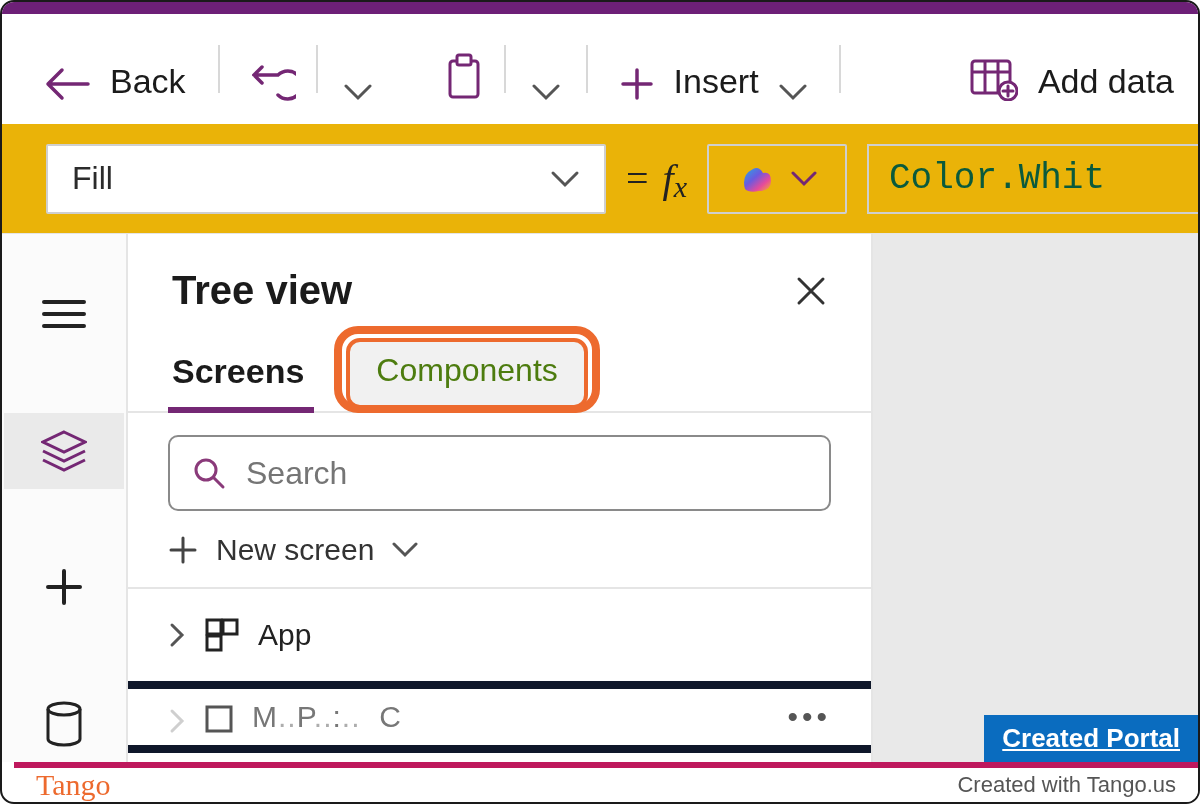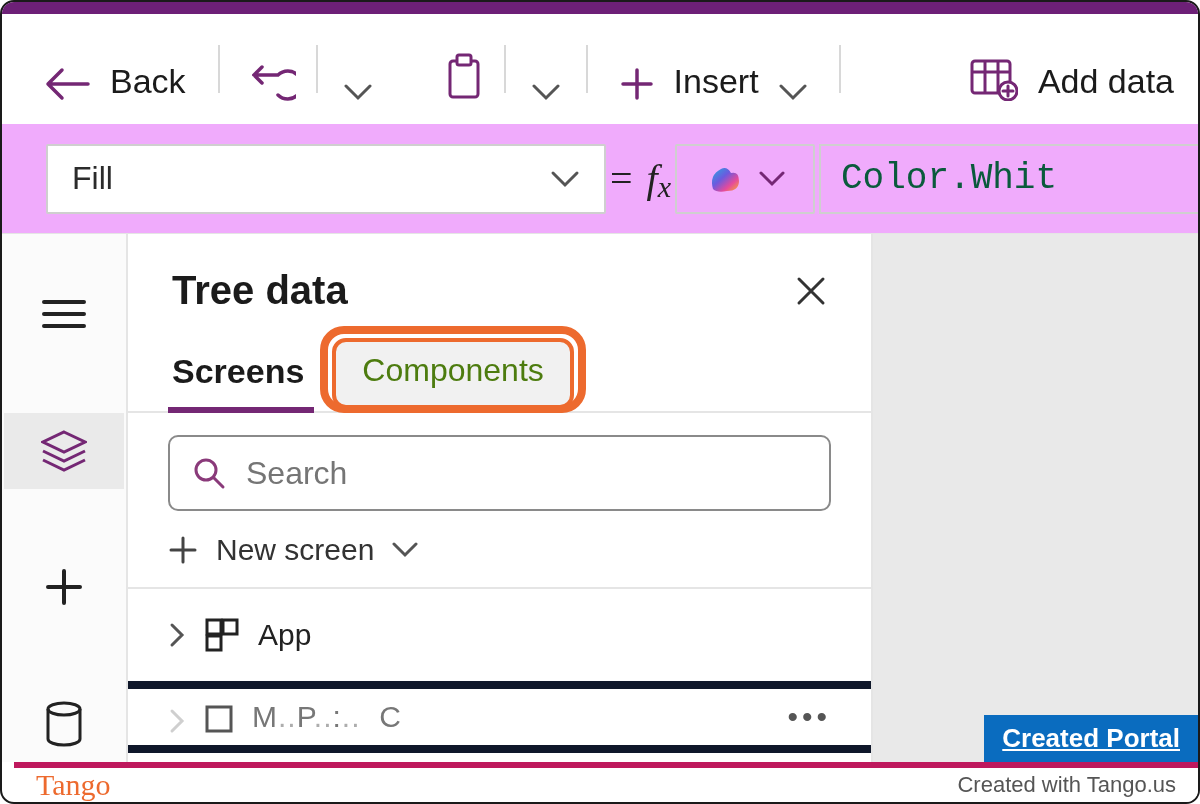--- a/index.html
+++ b/index.html
@@ -11,21 +11,21 @@
   .titlebar { height: 12px; background: #6d2077; } 
 
   .toolbar {
     height: 110px; background: #fff; display: flex; align-items: center;
     padding: 0 24px; gap: 8px; border-bottom: 1px solid #fff;
   }
   .toolbar .btn { display: inline-flex; align-items: flex-end; gap: 20px; height: 64px; padding: 0 18px; color: #1b1b1b; font-size: 34px; }
   .toolbar .vsep { width: 2px; height: 48px; background: #d8d8d8; margin: 0 6px; }
 
   .formula-row {
-    height: 110px; background: #f0abfc; display: flex; align-items: center; gap: 4px;
+    height: 110px; background: #eab308; display: flex; align-items: center; gap: 20px;
     padding: 0 0 0 44px; border-bottom: 1px solid #e5e5e5;
   }
   .prop-box {
     width: 560px; height: 70px; border: 2px solid #cfcfcf; border-radius: 2px;
     display: flex; align-items: center; justify-content: space-between; padding: 0 24px;
     font-size: 32px; color: #2b2b2b; background: #fff;
   }
   .fx-label { font-size: 40px; font-style: italic; font-family: "Times New Roman", serif; color: #222; display:flex; align-items:center; gap:10px;}
   .eq { font-size: 40px; color: #222; font-family: "Segoe UI"; font-style: normal; margin-right: 4px;}
   .copilot-box {
@@ -45,21 +45,21 @@
   .leftrail .rail-item.active { background: #eaeaea; }
 
   .panel {
     width: 745px; background: #fff; border-right: 2px solid #e5e5e5; position: relative;
     display:flex; flex-direction:column;
   }
   .panel-header { display:flex; align-items:center; justify-content:space-between; padding: 34px 44px 26px 44px; }
   .panel-title { font-size: 40px; font-weight: 600; color: #1b1b1b; }
   .close-x { font-size: 36px; color: #333; font-weight: 300; }
 
-  .tabs { display:flex; align-items:flex-end; padding: 0 0 0 40px; height: 74px; border-bottom: 2px solid #e5e5e5;}
+  .tabs { display:flex; align-items:flex-end; gap: 14px; padding: 0 0 0 40px; height: 74px; border-bottom: 2px solid #e5e5e5;}
   .tab { font-size: 34px; color: #555; padding: 12px 22px 20px 4px; position: relative; }
   .tab.active { color: #1b1b1b; font-weight: 600; }
   .tab.active::after { content:""; position:absolute; left:0; right: 12px; bottom: -2px; height: 6px; background: #742774; }
 
   .highlight-wrap {
     position: relative; margin-left: 6px;
     padding: 6px 0px 2px 0px;
   }
   .highlight-outer {
     position:absolute; inset: -6px -12px -2px -12px;
@@ -244,21 +244,21 @@
       <div class="rail-item">
         <svg width="40" height="46" viewBox="0 0 40 46">
           <ellipse cx="20" cy="8" rx="16" ry="6" stroke="#222" stroke-width="3" fill="none"></ellipse>
           <path d="M4 8 V38 A16 6 0 0 0 36 38 V8" stroke="#222" stroke-width="3" fill="none"></path>
         </svg>
       </div>
     </div>
 
     <div class="panel">
       <div class="panel-header">
-        <div class="panel-title">Tree data</div>
+        <div class="panel-title">Tree view</div>
         <div class="close-x">
           <svg width="32" height="32" viewBox="0 0 32 32">
             <path d="M4 4 L28 28 M28 4 L4 28" stroke="#333" stroke-width="3" stroke-linecap="round"></path>
           </svg>
         </div>
       </div>
 
       <div class="tabs">
         <div class="tab active">
           <span>Screens</span>

